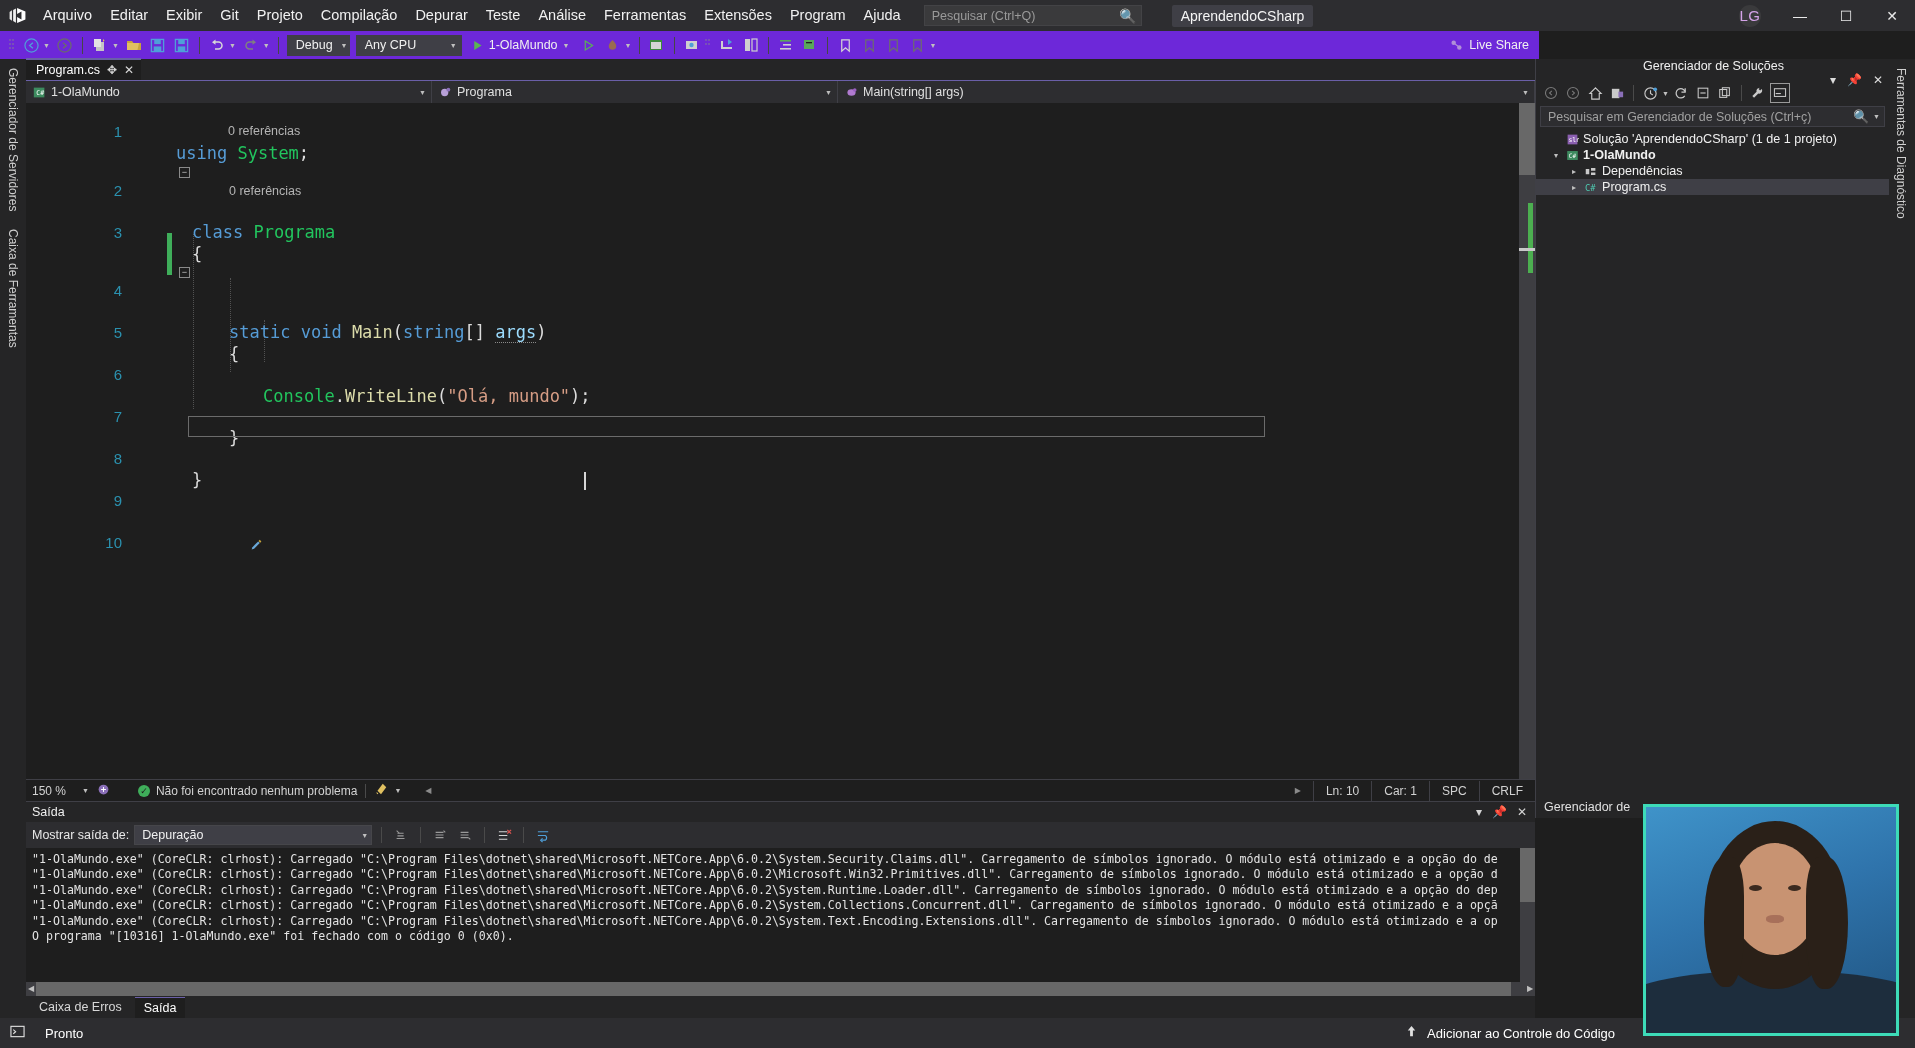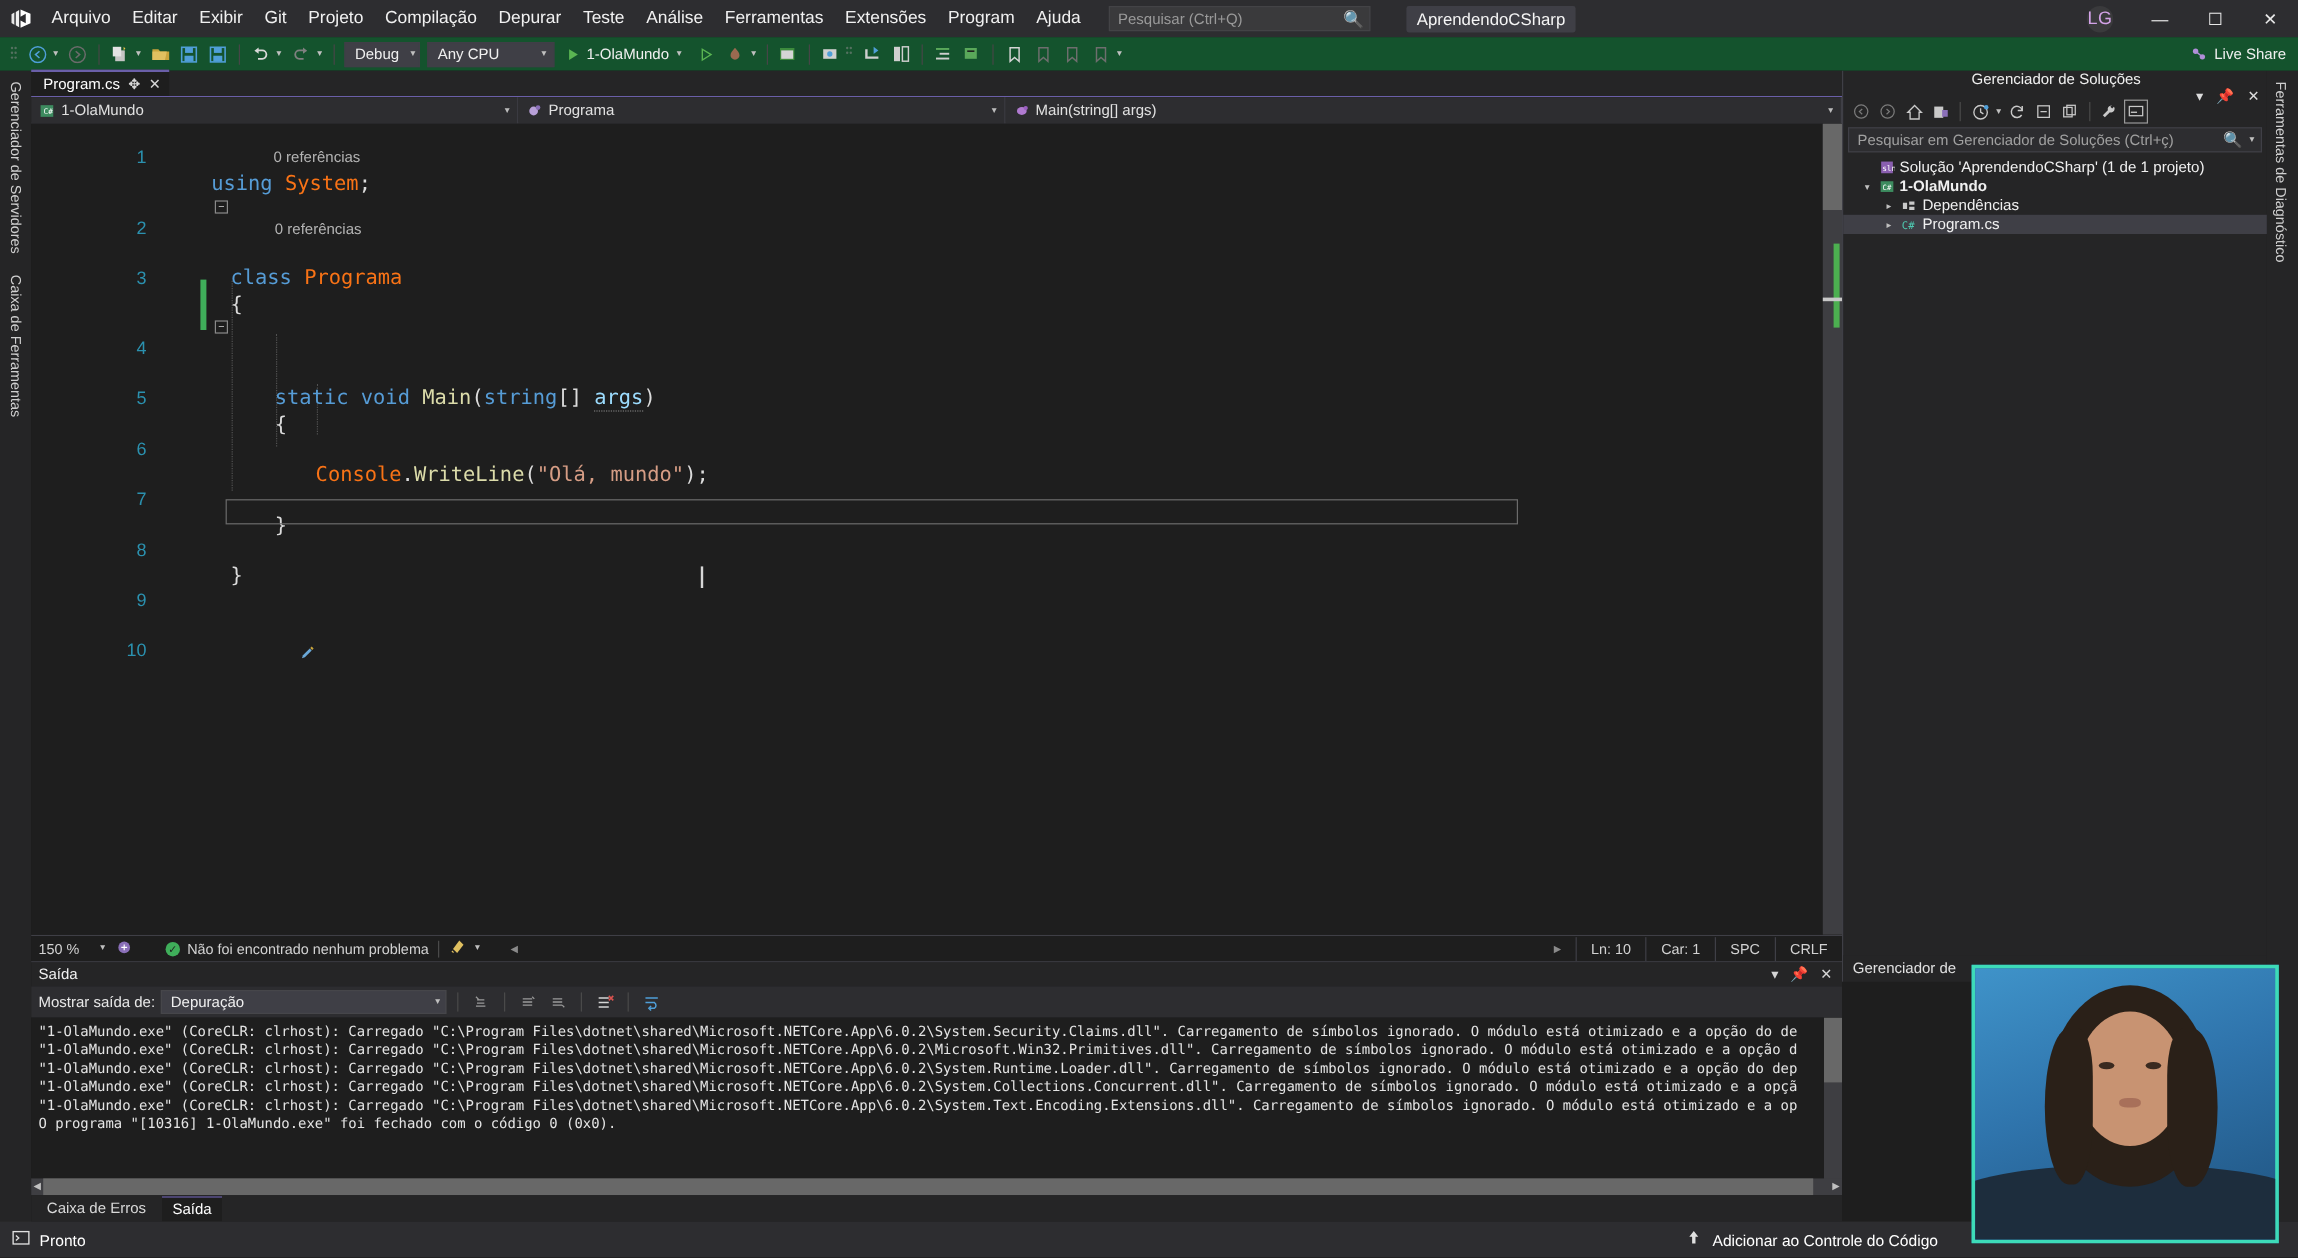--- a/index.html
+++ b/index.html
@@ -37,22 +37,22 @@
   #user-badge {
     width: 22px; height: 22px; border-radius: 50%; background: #3a3a3c;
     color: #d4a3e8; font-size: 15px; display: flex; align-items: center;
     justify-content: center; margin-right: 16px; letter-spacing: .5px;
   }
   .wbtn { width: 46px; height: 31px; display: flex; align-items: center; justify-content: center;
           color: #e8e8e8; font-size: 14px; }
 
   
   #toolbar {
-    position: absolute; left: 0; top: 31px; width: 1915px; height: 28px;
-    background: #14532d; display: flex; align-items: center; padding-left: 8px;
+    position: absolute; left: 0; top: 31px; width: 1539px; height: 28px;
+    background: #6d28d9; display: flex; align-items: center; padding-left: 8px;
   }
   .tgrip { width: 8px; height: 16px; margin-right: 3px; opacity: .55; }
   .tb-ico { width: 22px; height: 22px; display: flex; align-items: center;
             justify-content: center; margin: 0 1px; }
   .tb-sep { width: 1px; height: 17px; background: #464647; margin: 0 5px; }
   .tb-arrow { font-size: 7px; color: #c0c0c0; margin: 0 3px 0 0; }
   .tb-combo {
     height: 21px; background: #3f3f46; border: 1px solid #3f3f46;
     display: flex; align-items: center; font-size: 12.5px; color: #f0f0f0;
     padding: 0 4px 0 8px; margin: 0 3px;
@@ -113,21 +113,21 @@
   .cline { position: relative; height: 21px; font-family: "DejaVu Sans Mono", monospace;
            font-size: 17px; white-space: pre; }
   .gut { position: absolute; left: 0; width: 96px; text-align: right;
          color: #2b91af; font-size: 15px; font-family: "Liberation Sans", sans-serif; }
   .ctext { position: absolute; left: 150px; }
   .refline { height: 18px; position: relative; }
   .refline .rtxt { position: absolute; font-size: 12.5px; color: #b4b4b4;
                    font-family: "Liberation Sans", sans-serif; }
 
   .k  { color: #569cd6; }   
-  .t  { color: #f97316; text-align: center; }   
+  .t  { color: #22c55e; text-align: center; }   
   .m  { color: #dcdcaa; }   
   .s  { color: #d69d85; }   
   .p  { color: #dcdcdc; }   
   .id { color: #9cdcfe; }   
 
   .fold { position: absolute; left: 153px; width: 11px; height: 11px;
           border: 1px solid #8a8a8a; color: #cfcfcf; font-size: 9px; line-height: 9px;
           text-align: center; top: 5px; font-family: "Liberation Sans", sans-serif; }
   .vguide { position: absolute; width: 0; border-left: 1px dotted #525252; }
   .chgbar { position: absolute; left: 141px; width: 5px; background: #3fae5a; }
@@ -215,21 +215,21 @@
   #se-foot { position: absolute; bottom: 0; left: 0; right: 0; height: 22px;
              background: #252526; display: flex; align-items: center; }
   #se-foot .ft { font-size: 12.5px; color: #e0e0e0; padding-left: 8px; }
 
   
   #statusbar {
     position: absolute; left: 0; bottom: 0; width: 1915px; height: 30px;
     background: #68217a; display: flex; align-items: center; color: #ffffff;
   }
   #statusbar.idle { background: #2d2d30; }
-  #sb-left { display: flex; align-items: center; gap: 8px; padding-left: 10px;
+  #sb-left { display: flex; align-items: center; gap: 20px; padding-left: 10px;
              font-size: 13px; }
   #sb-right { margin-left: auto; display: flex; align-items: center; gap: 8px;
               padding-right: 300px; font-size: 13px; }
 
   
   #webcam {
     position: absolute; right: 16px; bottom: 12px; width: 256px; height: 232px;
     border: 3px solid #3ddbb8; overflow: hidden; background: #2a6ea8;
   }
   #wc-bg { position: absolute; inset: 0;

